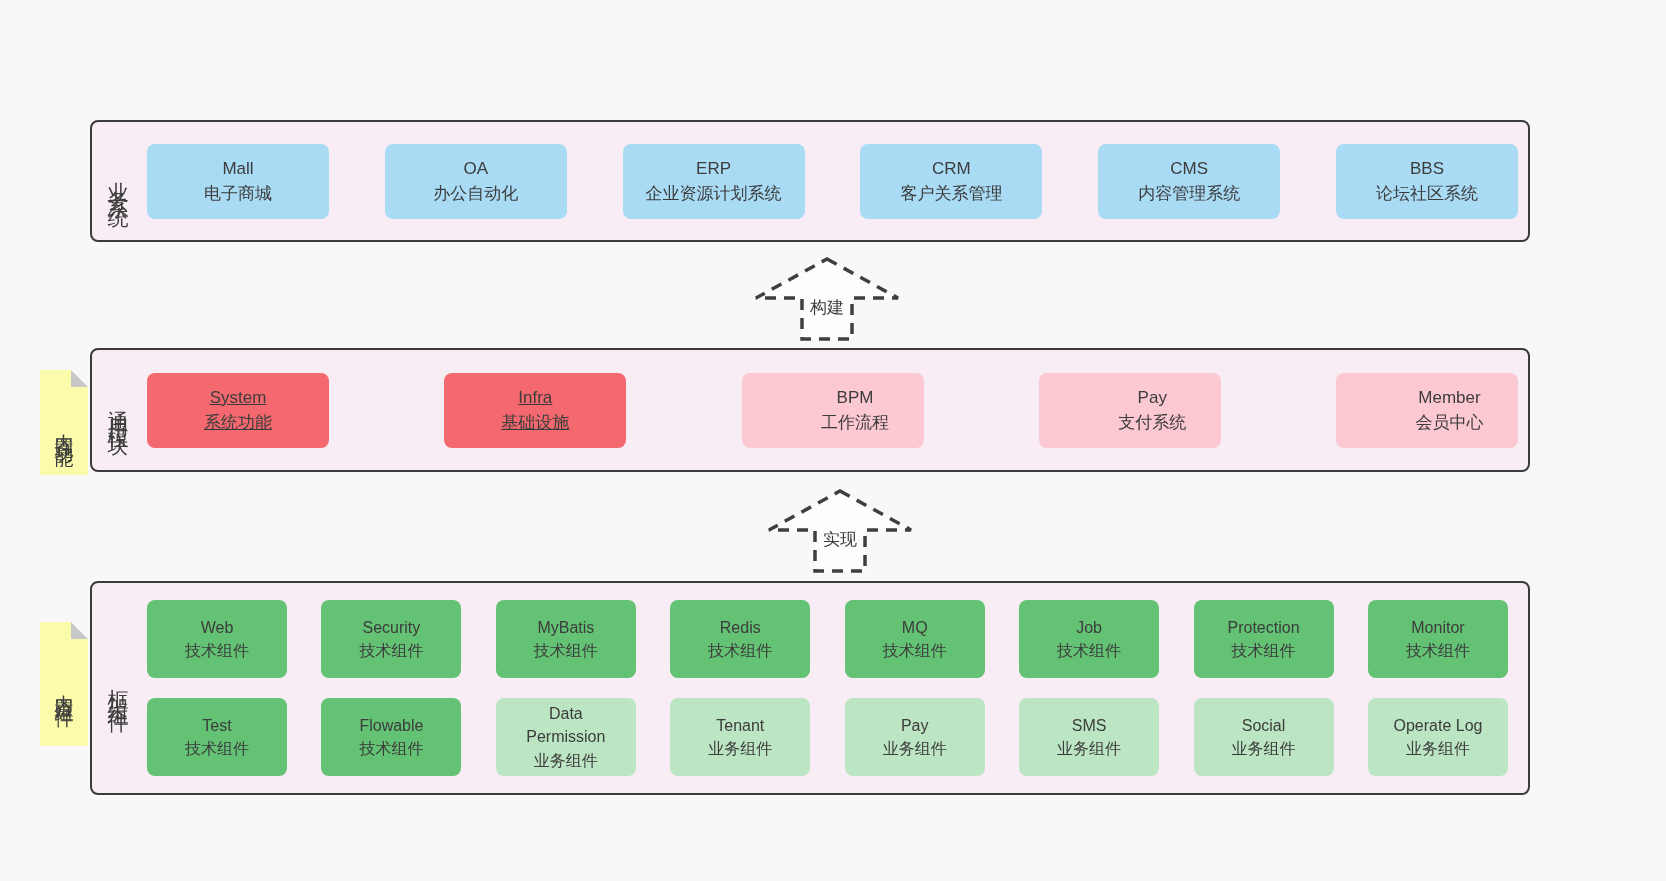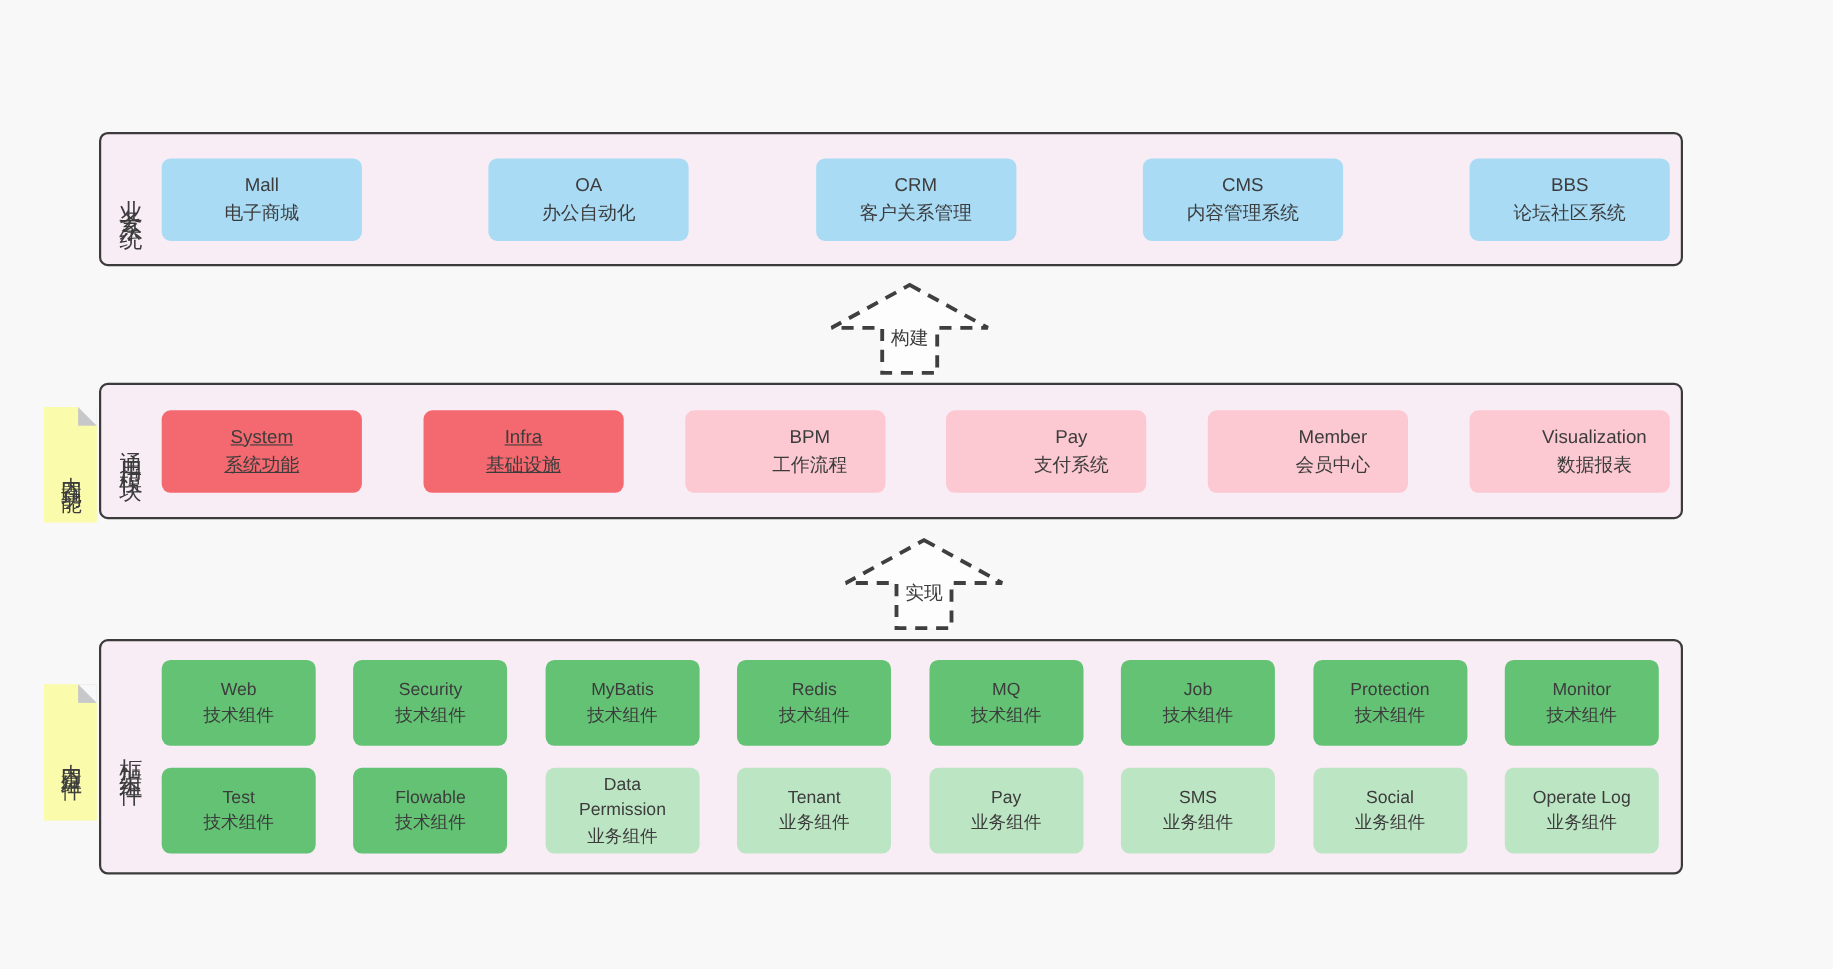--- a/index.html
+++ b/index.html
@@ -82,20 +82,24 @@
   <div class="boxes-row">
     <div class="box w190 blue">
       <span class="en">Mall</span>
       <span class="zh">电子商城</span>
     </div>
     <div class="box w190 blue">
       <span class="en">OA</span>
       <span class="zh">办公自动化</span>
     </div>
     <div class="box w190 blue">
+      <span class="en">ERP</span>
+      <span class="zh">企业资源计划系统</span>
+    </div>
+    <div class="box w190 blue">
       <span class="en">CRM</span>
       <span class="zh">客户关系管理</span>
     </div>
     <div class="box w190 blue">
       <span class="en">CMS</span>
       <span class="zh">内容管理系统</span>
     </div>
     <div class="box w190 blue">
       <span class="en">BBS</span>
       <span class="zh">论坛社区系统</span>
@@ -131,24 +135,20 @@
       <span class="zh">工作流程</span>
     </div>
     <div class="box w190 pink">
       <span class="en">Pay</span>
       <span class="zh">支付系统</span>
     </div>
     <div class="box w190 pink">
       <span class="en">Member</span>
       <span class="zh">会员中心</span>
     </div>
-    <div class="box w190 pink">
-      <span class="en">Visualization</span>
-      <span class="zh">数据报表</span>
-    </div>
   </div>
 </div>
 
 <div class="arrow arrow-impl">
   <svg width="150" height="86" viewBox="0 0 150 86">
     <polygon points="75,3 146,42 100,42 100,83 50,83 50,42 4,42" fill="#fdfdfd" stroke="#3f3f3f" stroke-width="3.5" stroke-dasharray="11,8" stroke-linejoin="miter"></polygon>
   </svg>
   <span class="arrow-label">实现</span>
 </div>
 

